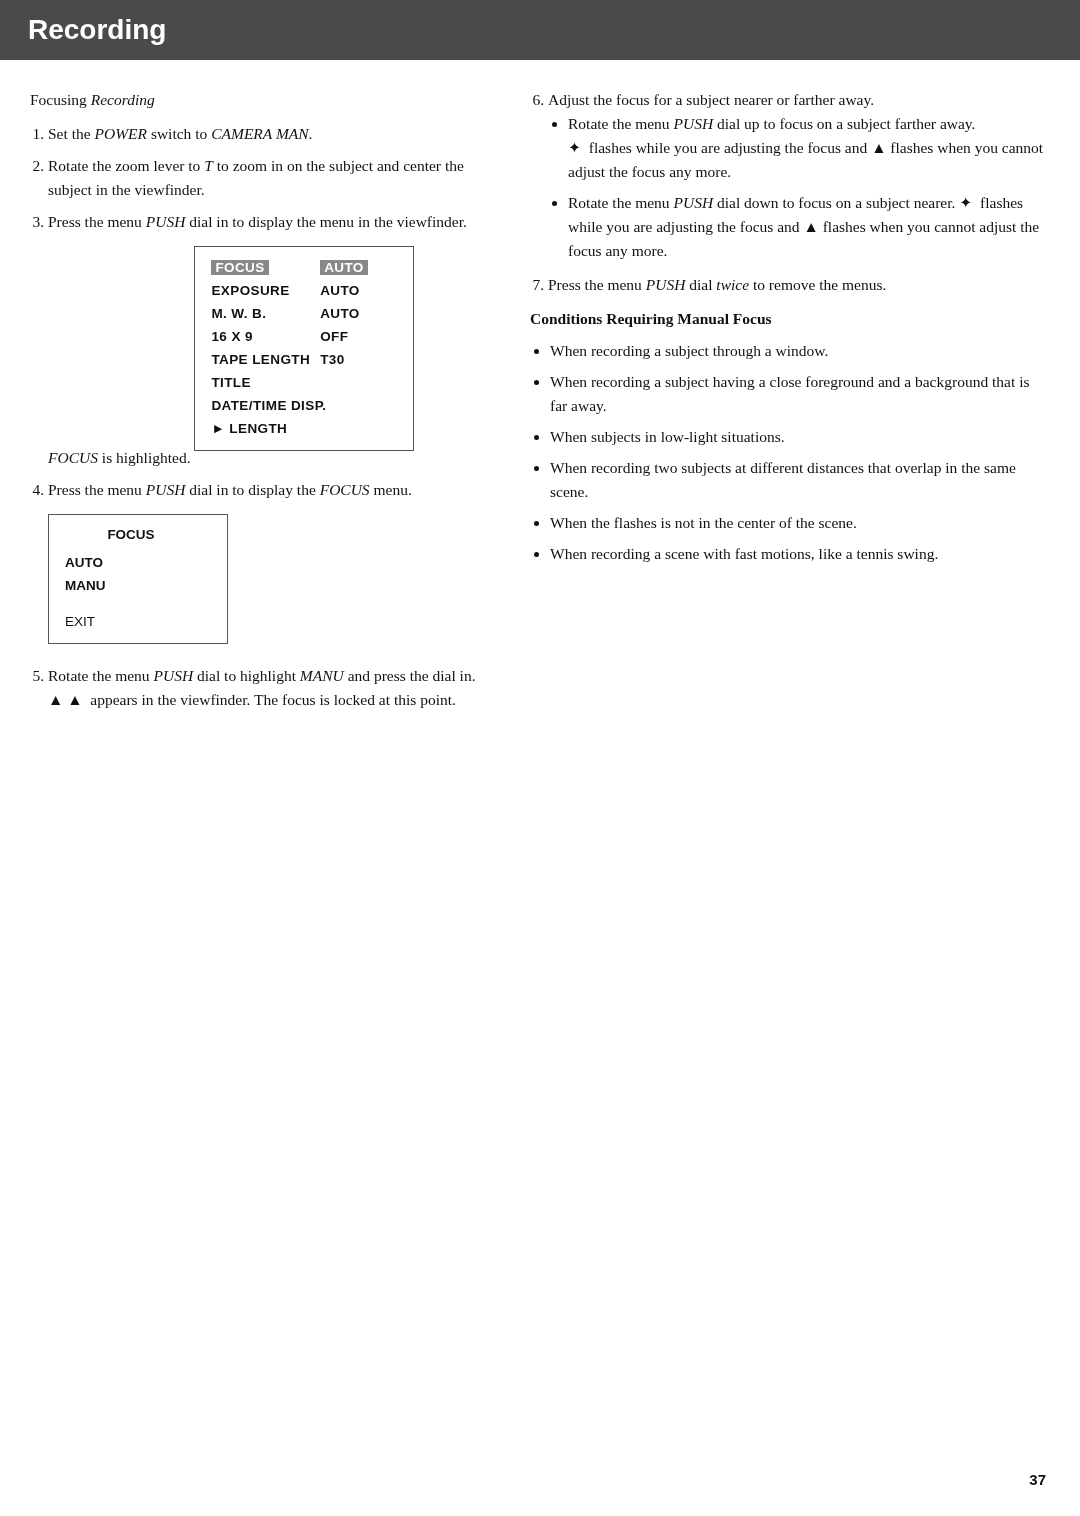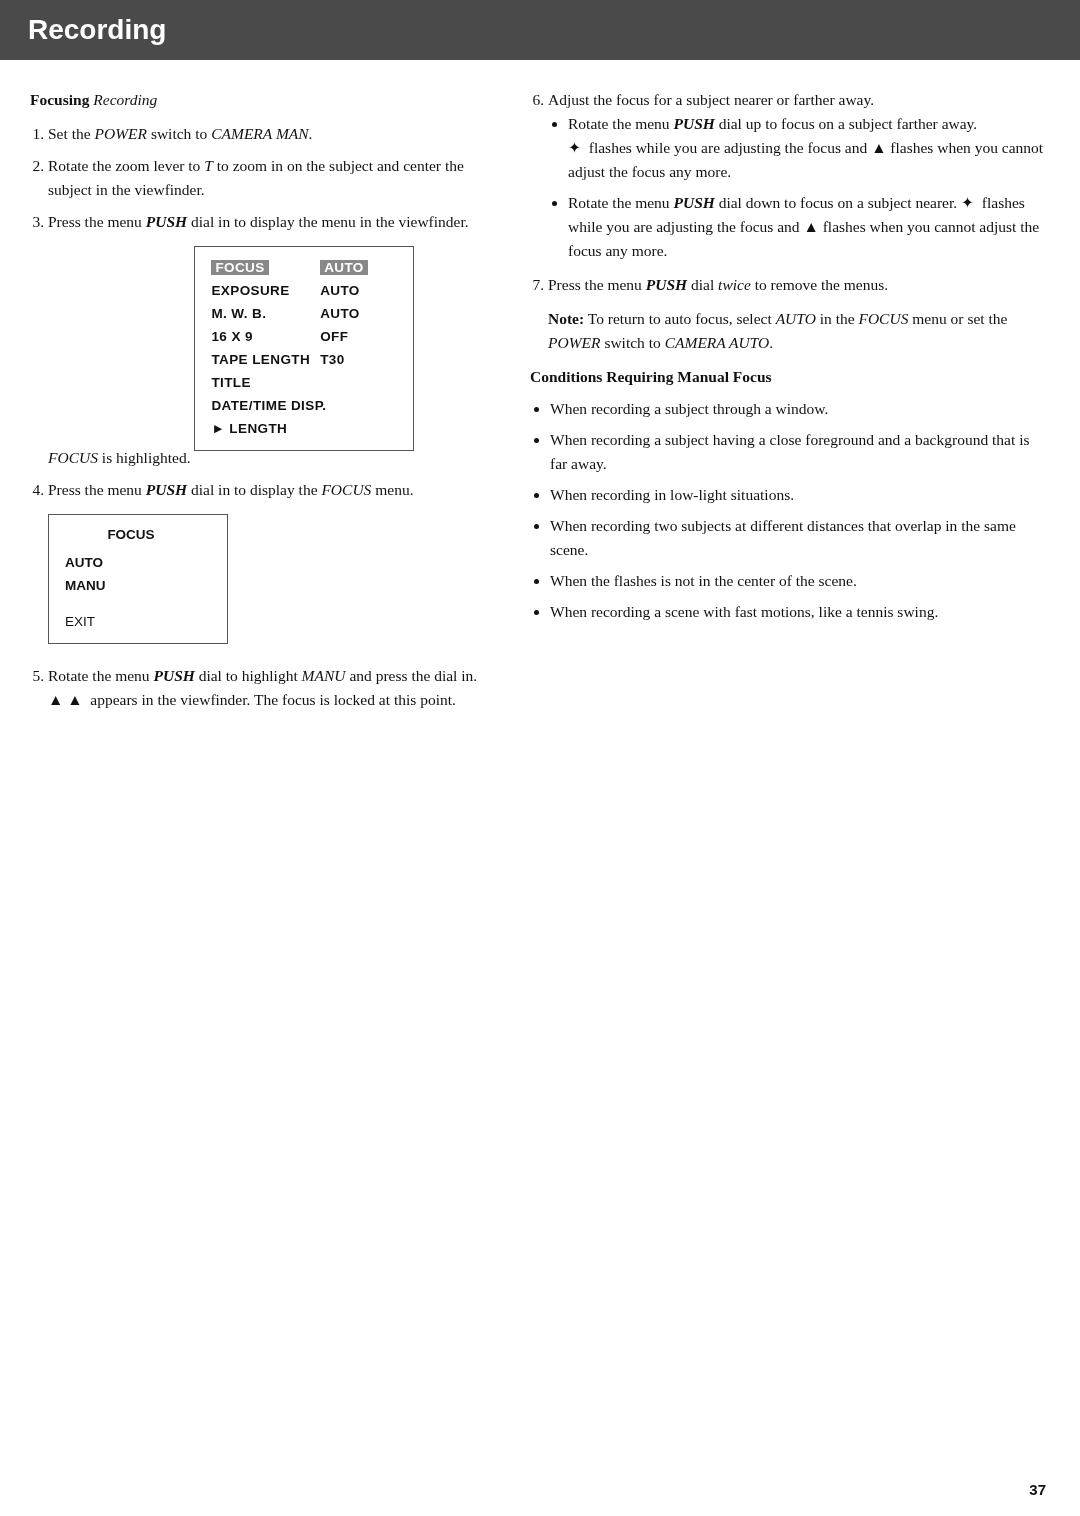--- a/index.html
+++ b/index.html
@@ -36,21 +36,21 @@
     .right-col {
       flex: 1;
       padding-left: 10px;
     }
     .section-subtitle {
       font-size: 16px;
       font-weight: bold;
       margin-bottom: 10px;
     }
     .italic { font-style: italic; }
-    .bold { font-weight: bold; }
+    .bold { font-weight: normal; }
     p {
       margin-bottom: 10px;
       line-height: 1.55;
     }
     ol {
       margin-left: 18px;
       margin-bottom: 10px;
     }
     ol li {
       margin-bottom: 8px;
@@ -125,21 +125,21 @@
       margin-top: 10px;
       margin-bottom: 10px;
     }
     .conditions-title {
       font-weight: bold;
       font-size: 15.5px;
       margin-bottom: 8px;
     }
     .page-num {
       position: absolute;
-      bottom: 18px;
+      bottom: 28px;
       right: 34px;
       font-size: 15px;
       font-weight: bold;
       font-family: Arial, sans-serif;
     }
   </style>
 </head>
 <body>
 
 <div class="header-bar">
@@ -234,34 +234,29 @@
             <span>✦</span>&nbsp; flashes while you are adjusting the focus and <span>▲</span> flashes when you cannot adjust the focus any more.
           </li>
           <li>
             Rotate the menu <span class="italic bold">PUSH</span> dial down to focus on a subject nearer. <span>✦</span>&nbsp; flashes while you are adjusting the focus and <span>▲</span> flashes when you cannot adjust the focus any more.
           </li>
         </ul>
       </li>
       <li>
         Press the menu <span class="italic bold">PUSH</span> dial <span class="italic">twice</span> to remove the menus.
 
-        <div class="note-box">
-          <p>
-            <span class="bold">Note:</span> To return to auto focus, select <span class="italic">AUTO</span> in the <span class="italic">FOCUS</span> menu or set the <span class="italic">POWER</span> switch to <span class="italic">CAMERA AUTO</span>.
-          </p>
-        </div>
       </li>
     </ol>
 
     <div>
       <p class="conditions-title">Conditions Requiring Manual Focus</p>
       <ul>
         <li>When recording a subject through a window.</li>
         <li>When recording a subject having a close foreground and a background that is far away.</li>
-        <li>When recording in low-light situations.</li>
+        <li>When subjects in low-light situations.</li>
         <li>When recording two subjects at different distances that overlap in the same scene.</li>
         <li>When the flashes is not in the center of the scene.</li>
         <li>When recording a scene with fast motions, like a tennis swing.</li>
       </ul>
     </div>
 
   </div>
 </div>
 
 <div class="page-num">37</div>

